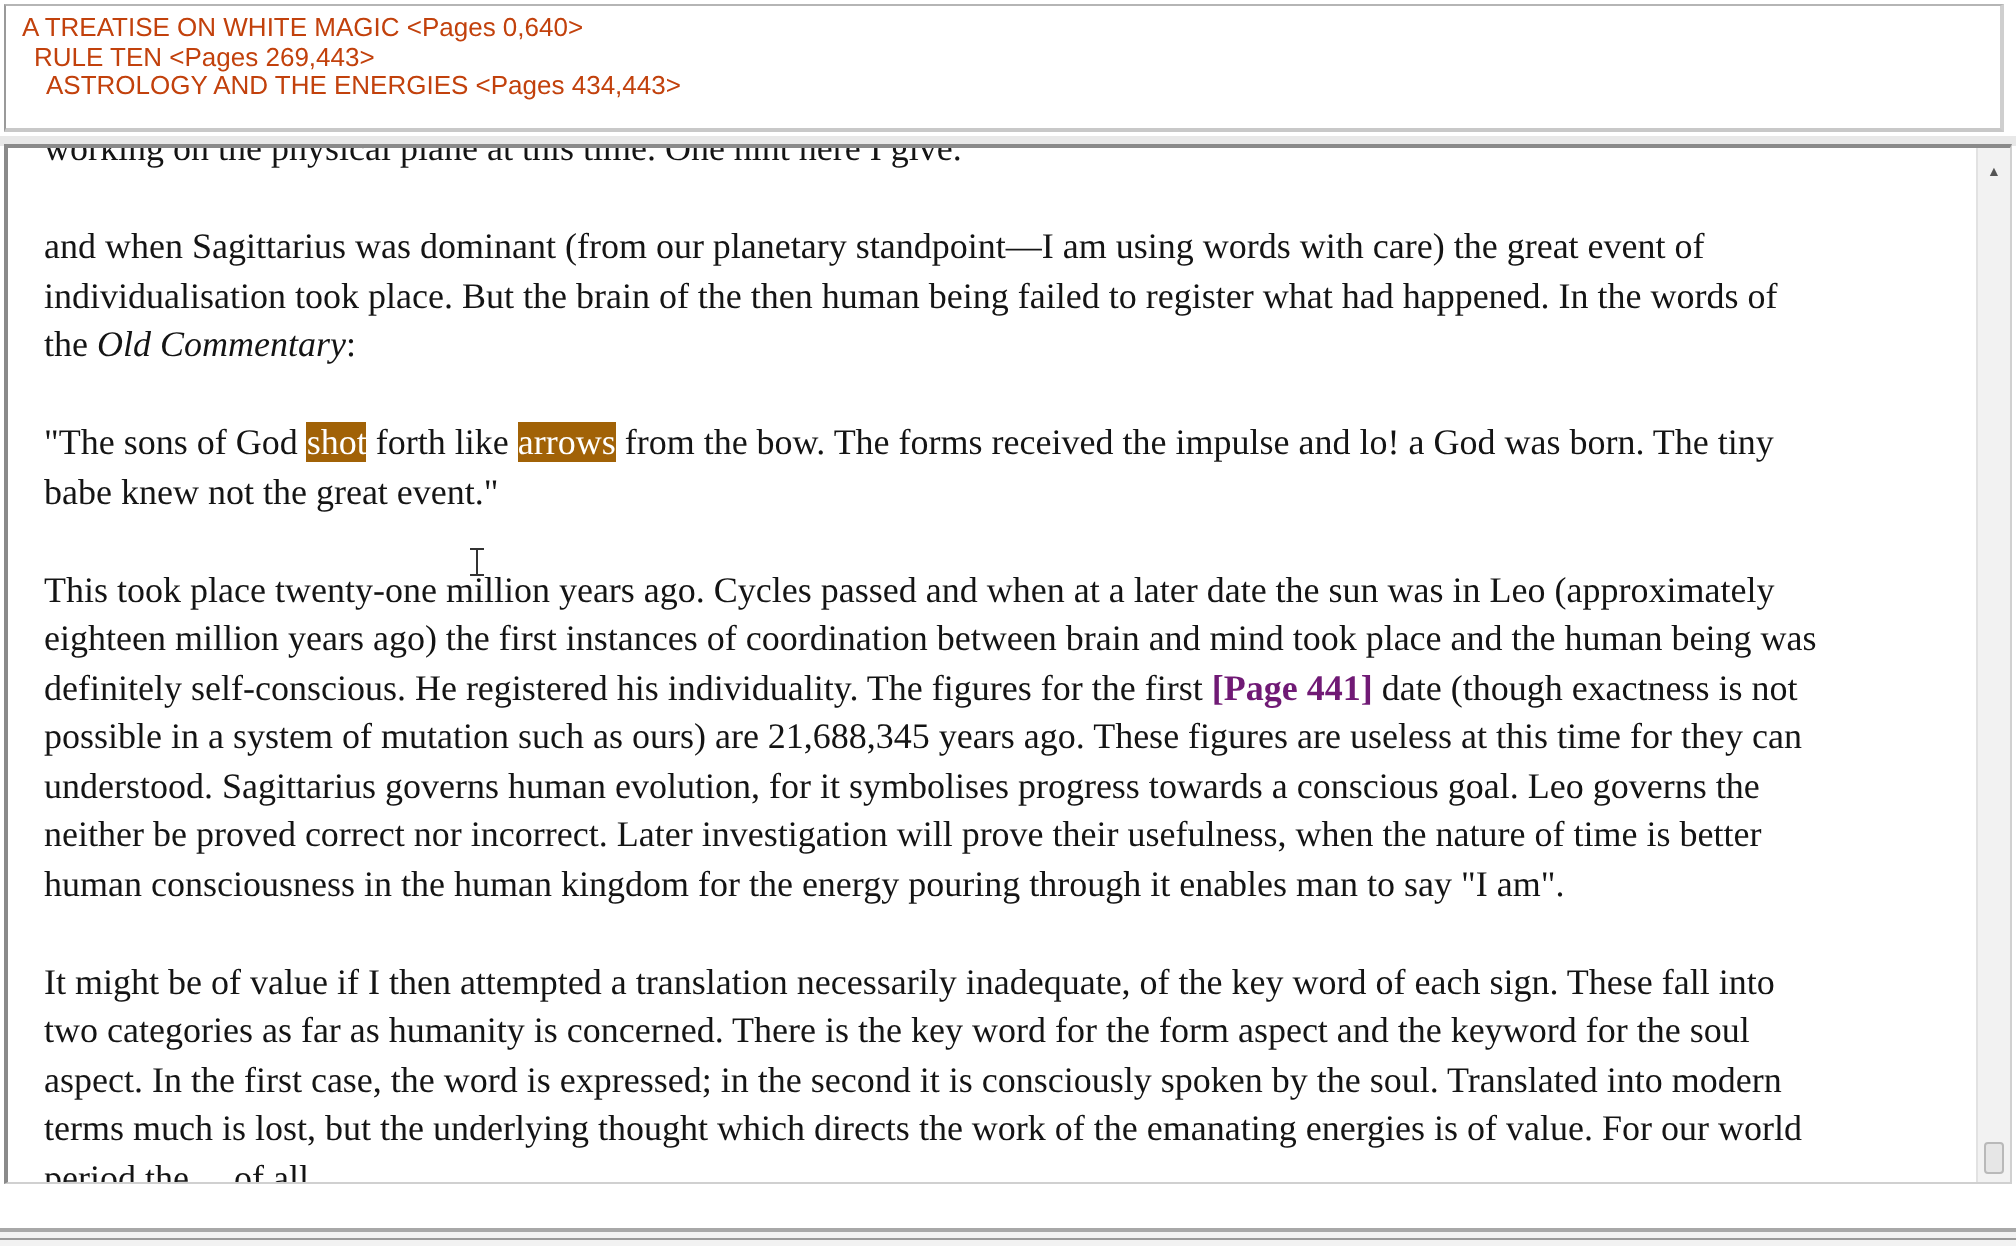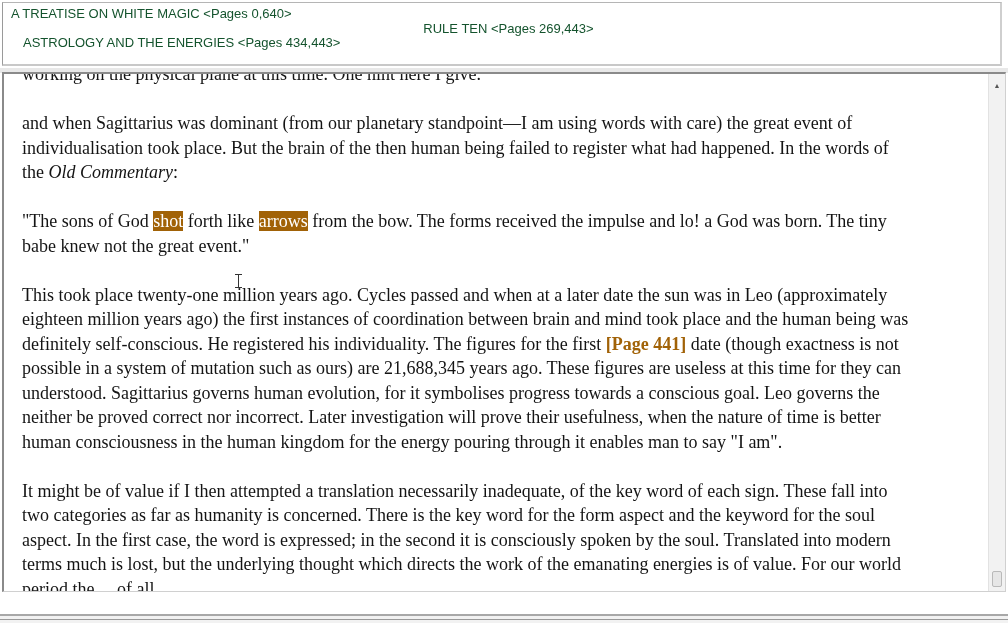--- a/index.html
+++ b/index.html
@@ -12,27 +12,27 @@
     .toc-pane {
       position: absolute; left: 2px; top: 2px; width: 1000px; height: 64px;
       background: #ffffff;
       border-left: 1px solid #9a9a9a;
       border-top: 1px solid #b5b5b5;
       border-right: 2px solid #cfcfcf;
       border-bottom: 2px solid #c8c8c8;
       box-sizing: border-box;
       font-family: "Liberation Sans", sans-serif;
       font-size: 13px;
-      color: #14532d;
+      color: #c2410c;
       line-height: 14.5px;
       padding-top: 4px;
     }
     .toc-row { white-space: nowrap; }
     .toc-row.l0 { padding-left: 8px; }
-    .toc-row.l1 { padding-left: 14px; text-align: center; }
+    .toc-row.l1 { padding-left: 14px; }
     .toc-row.l2 { padding-left: 20px; }
 
     .splitter {
       position: absolute; left: 0; top: 68px; width: 1008px; height: 5px;
       background: #e8e8e8;
     }
     .text-pane {
       position: absolute; left: 2px; top: 72px; width: 1004px; height: 520px;
       background: #ffffff;
       border-left: 2px solid #8a8a8a;
@@ -44,21 +44,21 @@
     }
     .text-content {
       position: absolute; left: 18px; top: -12px; width: 950px;
       font-size: 18px;
       line-height: 24.5px;
       color: #141414;
     }
     .text-content p { margin: 0 0 24.5px 0; }
     .line { display: block; white-space: nowrap; }
     .hl { background: #a16207; color: #ffffff; }
-    .page-ref { color: #a16207; font-weight: bold; margin-top: 24px; }
+    .page-ref { color: #701a75; font-weight: bold; margin-top: 24px; }
     em { }
     .cursor-ibeam {
       position: absolute; left: 234px; top: 200px; width: 1px; height: 14px;
       background: #333333;
     }
     .cursor-ibeam::before, .cursor-ibeam::after {
       content: ""; position: absolute; left: -3px; width: 7px; height: 1px; background: #333333;
     }
     .cursor-ibeam::before { top: 0; }
     .cursor-ibeam::after { bottom: 0; }

